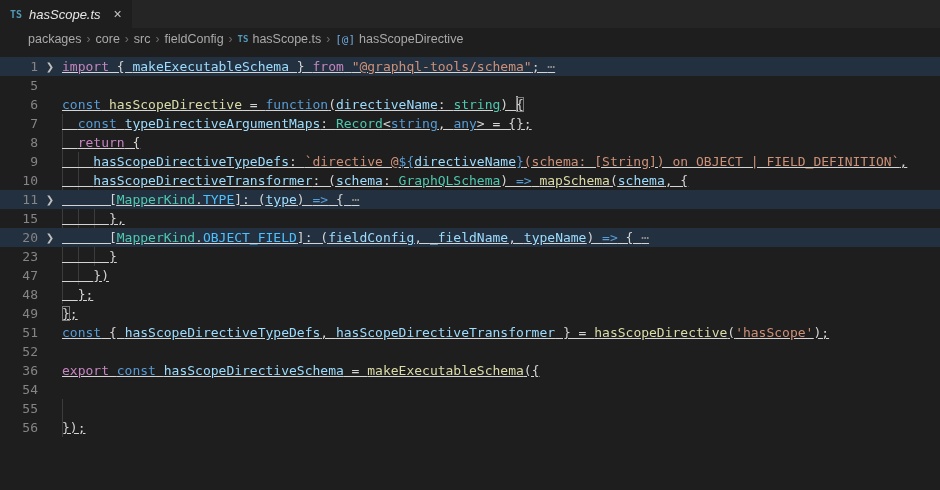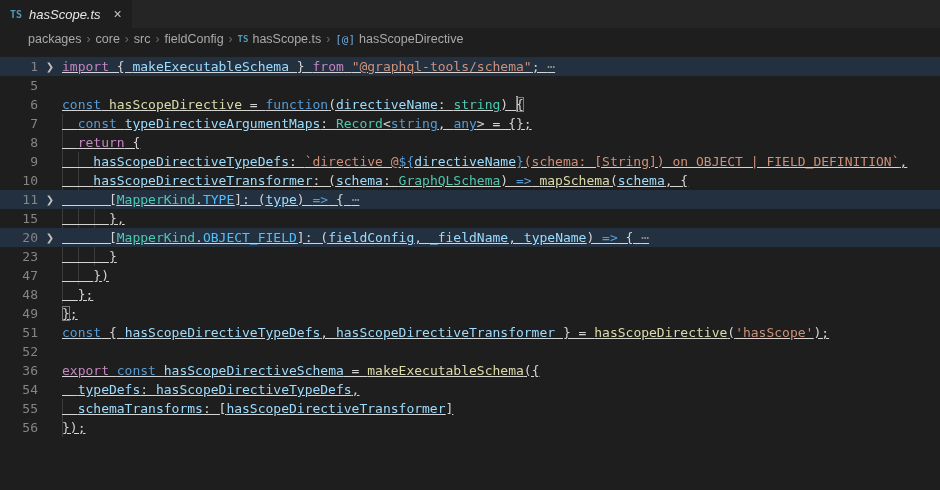--- a/index.html
+++ b/index.html
@@ -202,28 +202,26 @@
           <span class="num">36</span>
           <span class="fold"></span>
         </div>
         <div class="code"><span class="t-k1">export</span><span class="t-pu"> </span><span class="t-k2">const</span><span class="t-pu"> </span><span class="t-v">hasScopeDirectiveSchema</span><span class="t-pu"> = </span><span class="t-fn">makeExecutableSchema</span><span class="t-pu">({</span></div>
       </div>
       <div class="row">
         <div class="gutter">
           <span class="num">54</span>
           <span class="fold"></span>
         </div>
-        <div class="code"><span>  </span><span class="t-v">typeDefs</span><span class="t-pu">: </span><span class="t-v">hasScopeDirectiveTypeDefs</span><span class="t-pu">,</span></div>
       </div>
       <div class="row">
         <div class="gutter">
           <span class="num">55</span>
           <span class="fold"></span>
         </div>
-        <div class="code"><span>  </span><span class="t-v">schemaTransforms</span><span class="t-pu">: [</span><span class="t-v">hasScopeDirectiveTransformer</span><span class="t-pu">]</span></div>
       </div>
       <div class="row">
         <div class="gutter">
           <span class="num">56</span>
           <span class="fold"></span>
         </div>
         <div class="code"><span class="t-pu">});</span></div>
       </div>
     </div>
 </div>

